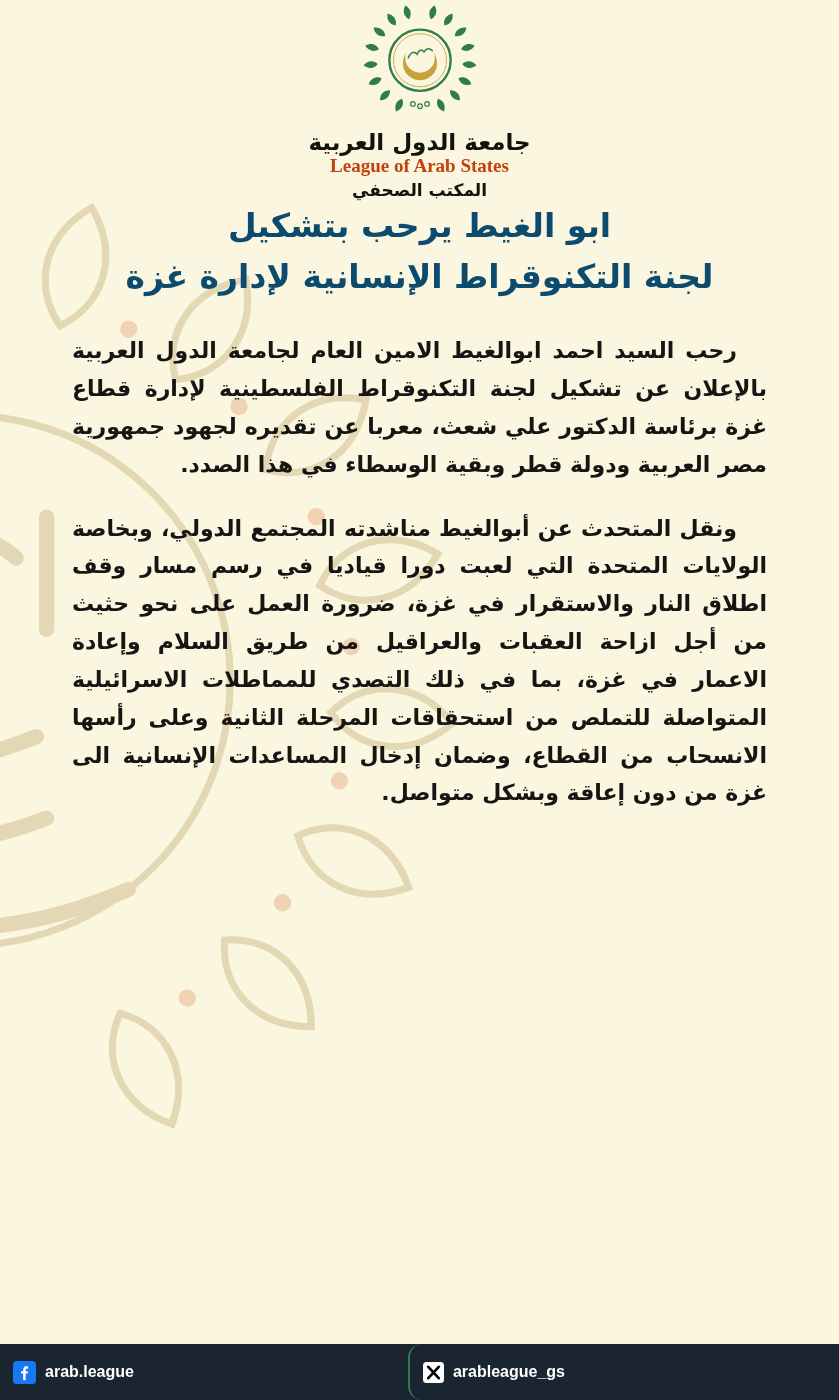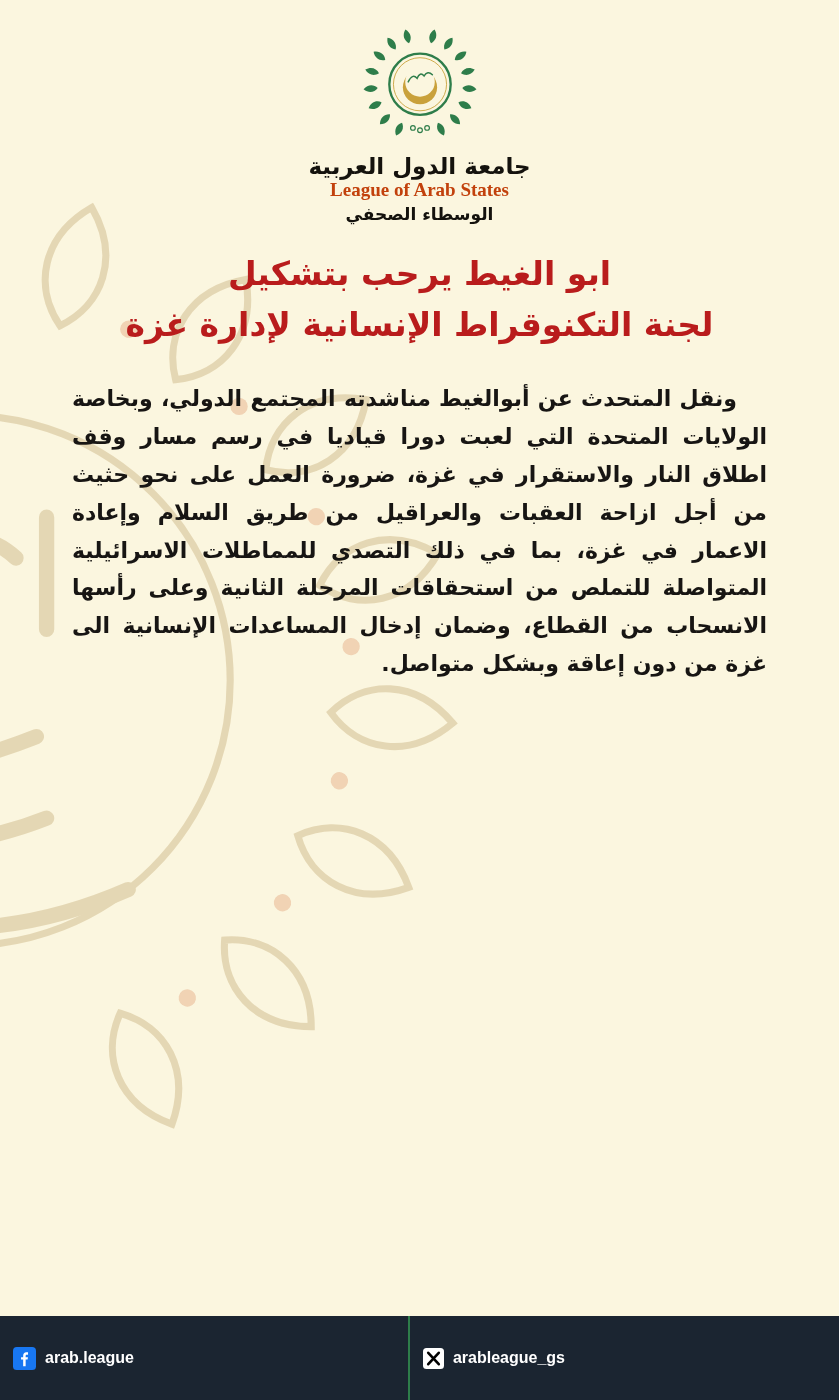--- a/index.html
+++ b/index.html
@@ -12,31 +12,31 @@
   }
   
   .watermark {
     position:absolute; left:-545px; top:160px;
     width:1020px; height:1097px;
     opacity:.55; pointer-events:none; z-index:0;
   }
   .content { position:relative; z-index:1; }
 
   
-  header { text-align:center; padding-top:24px; }
+  header { text-align:center; padding-top:0; }
   .emblem svg { display:block; margin:0 auto; }
   .org-ar { direction:rtl; font-size:23px; font-weight:bold; color:#14120d; margin-top:2px; }
   .org-en { font-family:"Liberation Serif", serif; font-weight:bold; font-size:19px; color:#c2410c; }
   .office { direction:rtl; font-size:17px; font-weight:bold; color:#14120d; margin-top:3px; }
 
   
   .headline {
     direction:rtl; text-align:center;
-    color:#b91c1c; font-size:33px; font-weight:bold;
-    line-height:1.55; margin-top:24px;
+    color:#0c4a6e; font-size:33px; font-weight:bold;
+    line-height:1.55; 
   }
 
   
   .date {
     direction:rtl; text-align:right;
     font-weight:bold; font-size:25px; color:#14120d;
     margin:52px 112px 0 72px;
   }
 
   
@@ -46,30 +46,30 @@
     text-align:justify;
     color:#171513;
     font-size:22px; font-weight:bold;
     line-height:1.72;
   }
   .body-text p { margin-bottom:26px; text-indent:30px; }
 
   
   footer {
     position:absolute; bottom:0; left:0; right:0;
-    height:84px; background:#1b2531;
+    height:56px; background:#1b2531;
     display:flex; direction:ltr; align-items:stretch;
     z-index:2;
   }
   .f-item {
     flex:1 1 auto;
     display:flex; align-items:center; gap:9px;
     padding:0 13px; cursor:pointer;
   }
-  .f-item + .f-item { border-left:2px solid #2e7d4a; }
+  .f-item + .f-item { border-left:2px solid #2e7d4a;border-radius:14px; }
   .f-label {
     color:#ffffff; font-family:"Liberation Sans", sans-serif;
     font-weight:bold; font-size:16px; white-space:nowrap;
   }
   .f-icon { display:flex; align-items:center; }
 </style>
 </head>
 <body>
 
 <div class="watermark">
@@ -155,30 +155,31 @@
         <path d="M80 98 q7 -15 15 -6 q5 -12 12 -4 q6 -10 14 -2" fill="none" stroke="#2e7d4a" stroke-width="2.5" stroke-linecap="round"></path>
         <g fill="none" stroke="#2e7d4a" stroke-width="2">
           <circle cx="88" cy="176" r="4"></circle>
             <circle cx="100" cy="180" r="4"></circle>
             <circle cx="112" cy="176" r="4"></circle>
         </g>
       </svg>
     </div>
     <div class="org-ar">جامعة الدول العربية</div>
     <div class="org-en">League of Arab States</div>
-    <div class="office">الوسطاء الصحفي</div>
+    <div class="office">المكتب الصحفي</div>
   </header>
 
   <h1 class="headline">
     <span>ابو الغيط يرحب بتشكيل</span><br>
     <span>لجنة التكنوقراط الإنسانية لإدارة غزة</span>
   </h1>
 
 
   <main class="body-text">
+    <p>رحب السيد احمد ابوالغيط الامين العام لجامعة الدول العربية بالإعلان عن تشكيل لجنة التكنوقراط الفلسطينية لإدارة قطاع غزة برئاسة الدكتور علي شعث، معربا عن تقديره لجهود جمهورية مصر العربية ودولة قطر وبقية الوسطاء في هذا الصدد.</p>
     <p>ونقل المتحدث عن أبوالغيط مناشدته المجتمع الدولي، وبخاصة الولايات المتحدة التي لعبت دورا قياديا في رسم مسار وقف اطلاق النار والاستقرار في غزة، ضرورة العمل على نحو حثيث من أجل ازاحة العقبات والعراقيل من طريق السلام وإعادة الاعمار في غزة، بما في ذلك التصدي للمماطلات الاسرائيلية المتواصلة للتملص من استحقاقات المرحلة الثانية وعلى رأسها الانسحاب من القطاع، وضمان إدخال المساعدات الإنسانية الى غزة من دون إعاقة وبشكل متواصل.</p>
   </main>
 
 </div>
 
 <footer>
   <div class="f-item">
     <span class="f-icon">
       <svg width="23" height="23" viewBox="0 0 24 24">
           <rect width="24" height="24" rx="4" fill="#1877f2"></rect>

